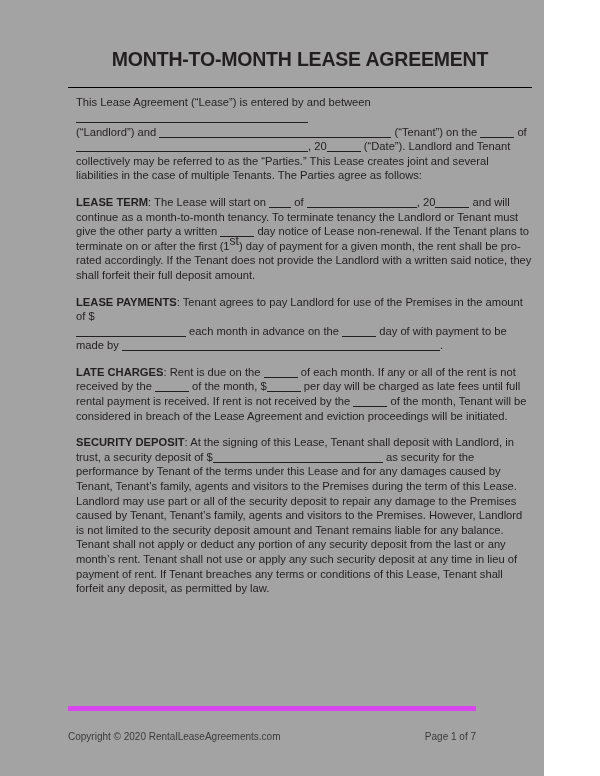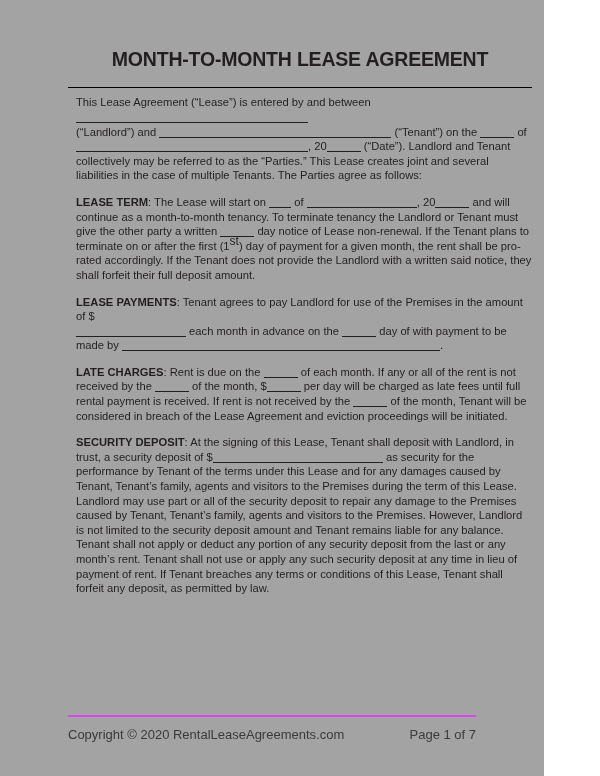--- a/index.html
+++ b/index.html
@@ -67,25 +67,25 @@
   sup {
     font-size: 12px;
     vertical-align: super;
     line-height: 0;
   }
   .footer {
     position: absolute;
     left: 68px;
     right: 68px;
     bottom: 34px;
-    border-top: 2px solid #d946ef;
-    padding-top: 10px;
+    border-top: 5px solid #d946ef;
+    padding-top: 20px;
     display: flex;
     justify-content: space-between;
-    font-size: 13px;
+    font-size: 10px;
     color: #3a3a3a;
   }
   .footer div { white-space: nowrap; }
 </style>
 </head>
 <body>
 
 <div class="page">
   <div class="content">
 

